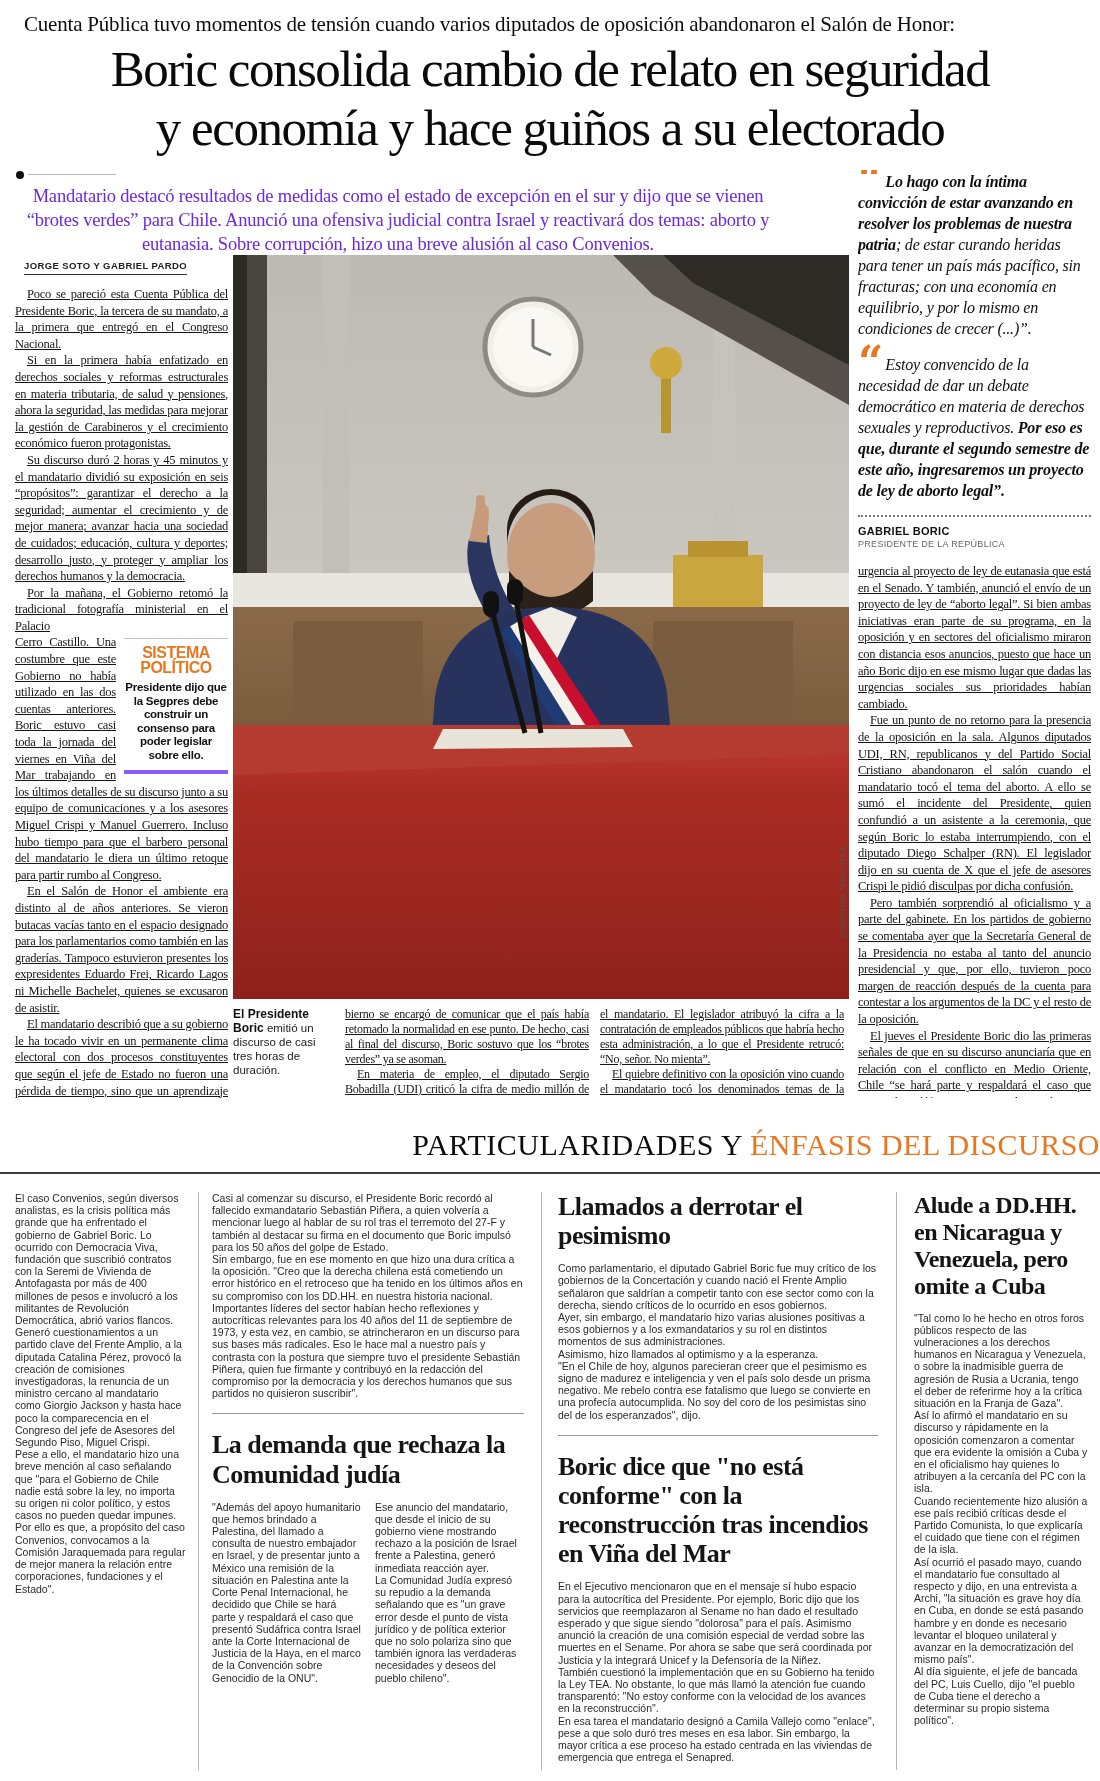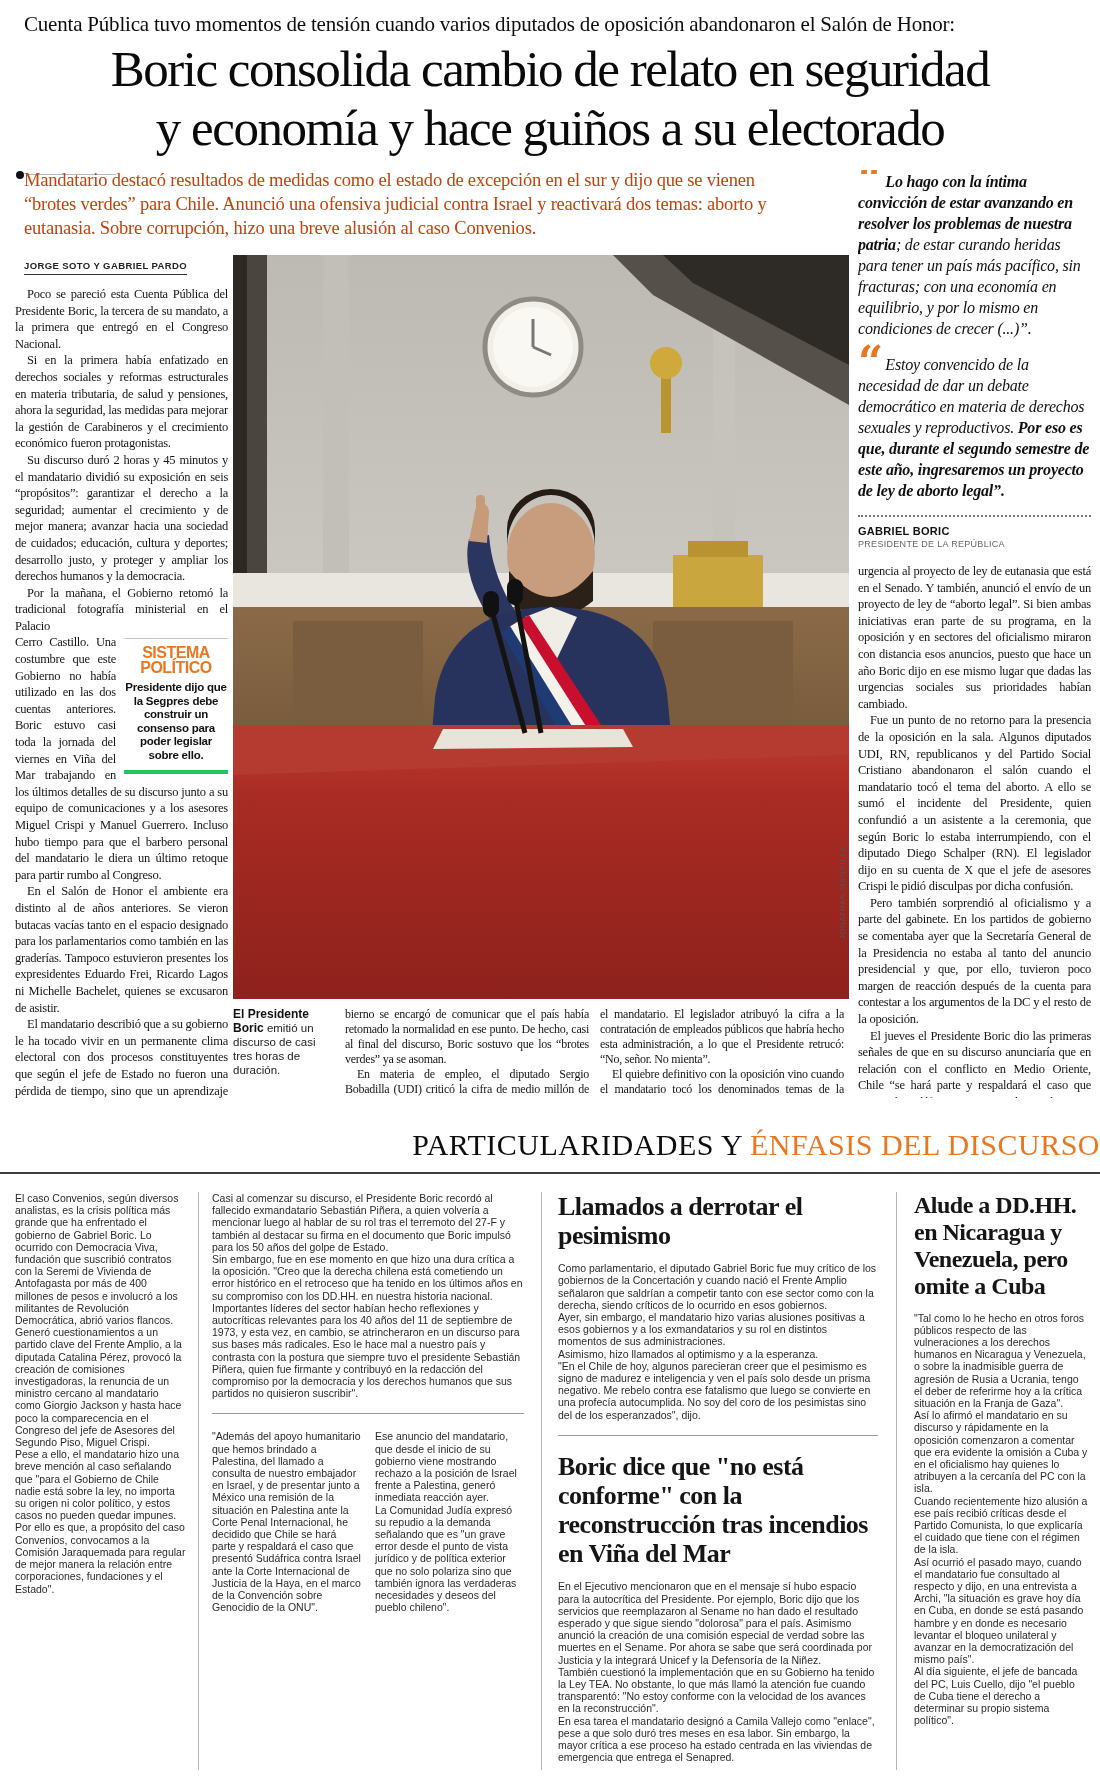--- a/index.html
+++ b/index.html
@@ -9,35 +9,35 @@
     font-family:"Liberation Serif","DejaVu Serif",serif; color:#111; overflow:hidden;
   }
   .abs { position:absolute; }
 
   .kicker { left:24px; top:12px; width:1062px; font-size:21px; letter-spacing:-0.2px; color:#0d0d0d; }
   .headline { left:8px; top:40px; width:1084px; text-align:center; font-size:51px;
               line-height:59px; letter-spacing:-1.5px; color:#0a0a0a; font-weight:400; }
   .lede-mark { left:16px; top:169px; width:120px; height:10px; }
   .lede-dot { position:absolute; left:0; top:2px; width:8px; height:8px; border-radius:50%; background:#111; }
   .lede-line { position:absolute; left:12px; top:5px; width:88px; height:1px; background:#b9b9b9; }
-  .deck { left:24px; top:168px; width:748px; font-size:18.5px; line-height:24px; letter-spacing:-0.2px; color:#c2410c; }
+  .deck { left:24px; top:184px; width:748px; font-size:18.5px; line-height:24px; letter-spacing:-0.2px; color:#6d28d9;text-align:center; }
   .byline { left:24px; top:260px; font-family:"Liberation Sans","DejaVu Sans",sans-serif;
             font-size:9.5px; font-weight:bold; letter-spacing:0.4px; color:#222;
             border-bottom:1px solid #333; padding-bottom:3px; }
 
   .serif-col { font-size:12.5px; line-height:16.6px; text-align:justify; letter-spacing:-0.25px; color:#161616; }
-  .serif-col p { text-indent:12px; }
+  .serif-col p { text-indent:12px;text-decoration:underline; }
   .cont p:first-child { text-indent:0; }
   .col-left-wrap { left:15px; top:286px; width:213px; height:812px; overflow:hidden; }
 
   .sistema-box { float:right; width:104px; margin:4px 0 6px 8px; padding-top:6px;
                  border-top:1px solid #c4c4c4; font-family:"Liberation Sans","DejaVu Sans",sans-serif; text-align:center; }
   .sistema-title { color:#e87722; font-weight:bold; font-size:16px; line-height:15px; letter-spacing:-0.5px; }
   .sistema-text { margin-top:6px; font-size:11.5px; line-height:13.5px; font-weight:bold; color:#111;
-                  border-bottom:4px solid #22c55e; padding-bottom:8px; text-indent:0 !important; }
+                  border-bottom:4px solid #8b5cf6; padding-bottom:8px; text-indent:0 !important; }
 
   .photo { left:233px; top:255px; width:616px; height:744px; background:#c9c6c0; overflow:hidden; }
   .photo-credit { position:absolute; right:2px; bottom:60px; font-family:"Liberation Sans","DejaVu Sans",sans-serif;
                   font-size:8px; letter-spacing:0.5px; color:#555; writing-mode:vertical-rl; transform:rotate(180deg); }
 
   .caption { left:233px; top:1007px; width:104px; font-family:"Liberation Sans","DejaVu Sans",sans-serif;
              font-size:11.5px; line-height:14px; color:#222; }
   .caption b { font-size:12px; color:#111; }
 
   .col-b { left:345px; top:1007px; width:244px; height:90px; overflow:hidden; }
@@ -217,20 +217,21 @@
   <div class="abs bcol1">
     <div class="bottom-body">El caso Convenios, según diversos analistas, es la crisis política más grande que ha enfrentado el gobierno de Gabriel Boric. Lo ocurrido con Democracia Viva, fundación que suscribió contratos con la Seremi de Vivienda de Antofagasta por más de 400 millones de pesos e involucró a los militantes de Revolución Democrática, abrió varios flancos. Generó cuestionamientos a un partido clave del Frente Amplio, a la diputada Catalina Pérez, provocó la creación de comisiones investigadoras, la renuncia de un ministro cercano al mandatario como Giorgio Jackson y hasta hace poco la comparecencia en el Congreso del jefe de Asesores del Segundo Piso, Miguel Crispi.
 Pese a ello, el mandatario hizo una breve mención al caso señalando que "para el Gobierno de Chile nadie está sobre la ley, no importa su origen ni color político, y estos casos no pueden quedar impunes. Por ello es que, a propósito del caso Convenios, convocamos a la Comisión Jaraquemada para regular de mejor manera la relación entre corporaciones, fundaciones y el Estado".</div>
   </div>
   <div class="abs vdiv vd1"></div>
 
   <div class="abs bcol2">
     <div class="bottom-body">Casi al comenzar su discurso, el Presidente Boric recordó al fallecido exmandatario Sebastián Piñera, a quien volvería a mencionar luego al hablar de su rol tras el terremoto del 27-F y también al destacar su firma en el documento que Boric impulsó para los 50 años del golpe de Estado.
 Sin embargo, fue en ese momento en que hizo una dura crítica a la oposición. "Creo que la derecha chilena está cometiendo un error histórico en el retroceso que ha tenido en los últimos años en su compromiso con los DD.HH. en nuestra historia nacional. Importantes líderes del sector habían hecho reflexiones y autocríticas relevantes para los 40 años del 11 de septiembre de 1973, y esta vez, en cambio, se atrincheraron en un discurso para sus bases más radicales. Eso le hace mal a nuestro país y contrasta con la postura que siempre tuvo el presidente Sebastián Piñera, quien fue firmante y contribuyó en la redacción del compromiso por la democracia y los derechos humanos que sus partidos no quisieron suscribir".</div>
     <hr class="inner-rule">
+    <div class="bottom-title bt-lg">La demanda que rechaza la Comunidad judía</div>
     <div class="two-sub">
       <div class="bottom-body">"Además del apoyo humanitario que hemos brindado a Palestina, del llamado a consulta de nuestro embajador en Israel, y de presentar junto a México una remisión de la situación en Palestina ante la Corte Penal Internacional, he decidido que Chile se hará parte y respaldará el caso que presentó Sudáfrica contra Israel ante la Corte Internacional de Justicia de la Haya, en el marco de la Convención sobre Genocidio de la ONU".</div>
       <div class="bottom-body">Ese anuncio del mandatario, que desde el inicio de su gobierno viene mostrando rechazo a la posición de Israel frente a Palestina, generó inmediata reacción ayer.
 La Comunidad Judía expresó su repudio a la demanda señalando que es "un grave error desde el punto de vista jurídico y de política exterior que no solo polariza sino que también ignora las verdaderas necesidades y deseos del pueblo chileno".</div>
     </div>
   </div>
   <div class="abs vdiv vd2"></div>
 
   <div class="abs bcol3">
     <div class="bottom-title bt-lg">Llamados a derrotar el pesimismo</div>

